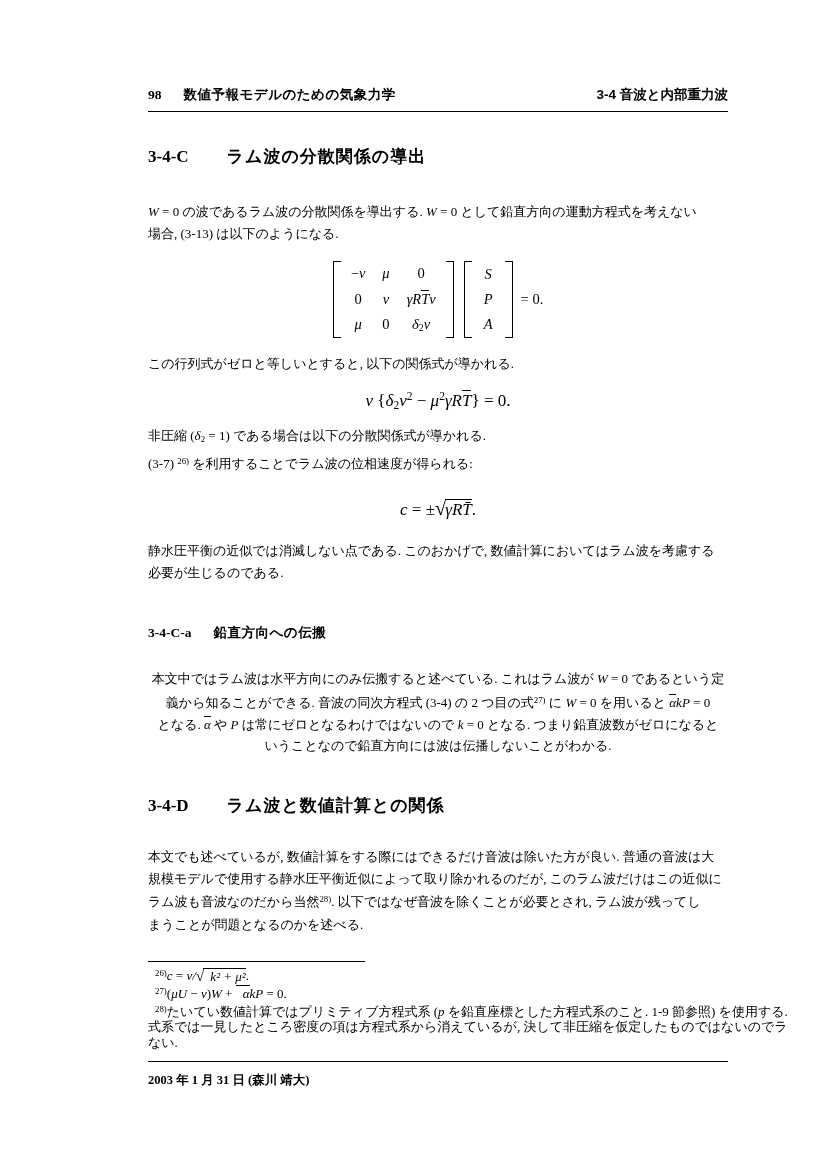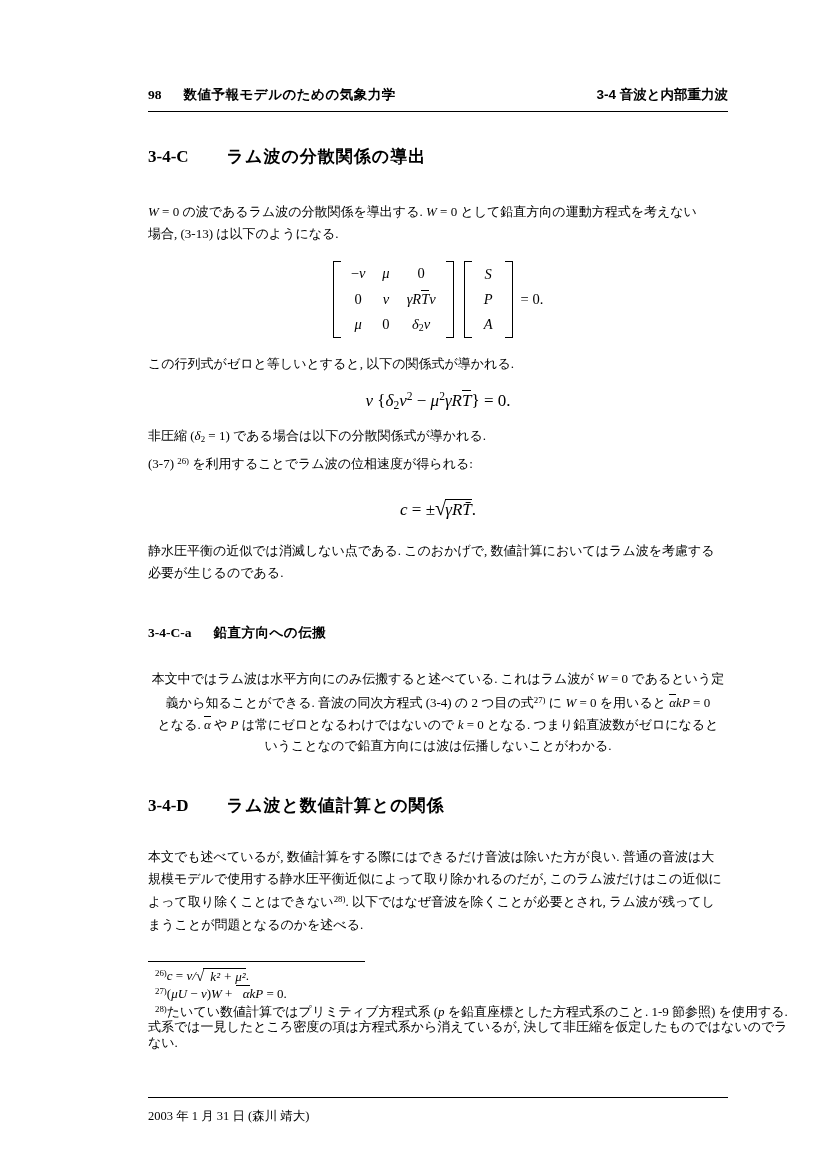--- a/index.html
+++ b/index.html
@@ -53,22 +53,22 @@
   .mat-rhs { margin-left:8px; }
 
   
   .fn-rule { width:217px; border-top:1px solid #000; margin-top:26px; }
   .fns { font-size:10.5px; margin-top:4px; }
   .fns .tline { line-height:15.3px; white-space:nowrap; }
   .fn { margin:0; }
   .fn > .tline:first-child { text-indent:7px; }
 
   
-  .ftr { position:absolute; left:148px; top:1097px; width:580px;
-         border-top:1px solid #000; padding-top:10px; font-size:12.5px; }
+  .ftr { position:absolute; left:148px; top:1061px; width:580px;
+         border-top:1px solid #000; padding-top:10px; font-size:12.5px;font-weight:bold; }
 </style>
 </head>
 <body>
 
 <div class="page">
   <div class="content">
 
     <div class="hdr">
       <span class="hdr-page">98</span>
       <span class="hdr-title">数値予報モデルのための気象力学</span>
@@ -144,21 +144,21 @@
       </div>
 
     <div class="h-sec" style="margin-top:37px;">
       <span class="num">3-4-D</span>
       <span class="ttl">ラム波と数値計算との関係</span>
     </div>
 
     <div class="para" style="margin-top:29px;">
         <div class="tline"><span class="seg-rm">本文でも述べているが, 数値計算をする際にはできるだけ音波は除いた方が良い. 普通の音波は大</span></div>
         <div class="tline"><span class="seg-rm">規模モデルで使用する静水圧平衡近似によって取り除かれるのだが, このラム波だけはこの近似に</span></div>
-        <div class="tline"><span class="seg-rm">よって取り除くことはできない</span><span class="seg-sup">28)</span><span class="seg-rm">. 以下ではなぜ音波を除くことが必要とされ, ラム波が残ってし</span></div>
+        <div class="tline"><span class="seg-rm">ラム波も音波なのだから当然</span><span class="seg-sup">28)</span><span class="seg-rm">. 以下ではなぜ音波を除くことが必要とされ, ラム波が残ってし</span></div>
         <div class="tline"><span class="seg-rm">まうことが問題となるのかを述べる.</span></div>
       </div>
 
     <div class="fn-rule"></div>
     <div class="fns">
       <div class="para fn">
           <div class="tline"><span class="seg-sup">26)</span><span class="seg-it">c</span><span class="seg-rm"> = </span><span class="seg-it">ν/</span><span class="seg-sq">√</span><span class="seg-rad">k² + μ²</span><span class="seg-rm">.</span></div>
         </div>
       <div class="para fn">
           <div class="tline"><span class="seg-sup">27)</span><span class="seg-rm">(</span><span class="seg-it">μU</span><span class="seg-rm"> − </span><span class="seg-it">ν</span><span class="seg-rm">)</span><span class="seg-it">W</span><span class="seg-rm"> + </span><span class="seg-ov">α</span><span class="seg-it">kP</span><span class="seg-rm"> = 0.</span></div>

